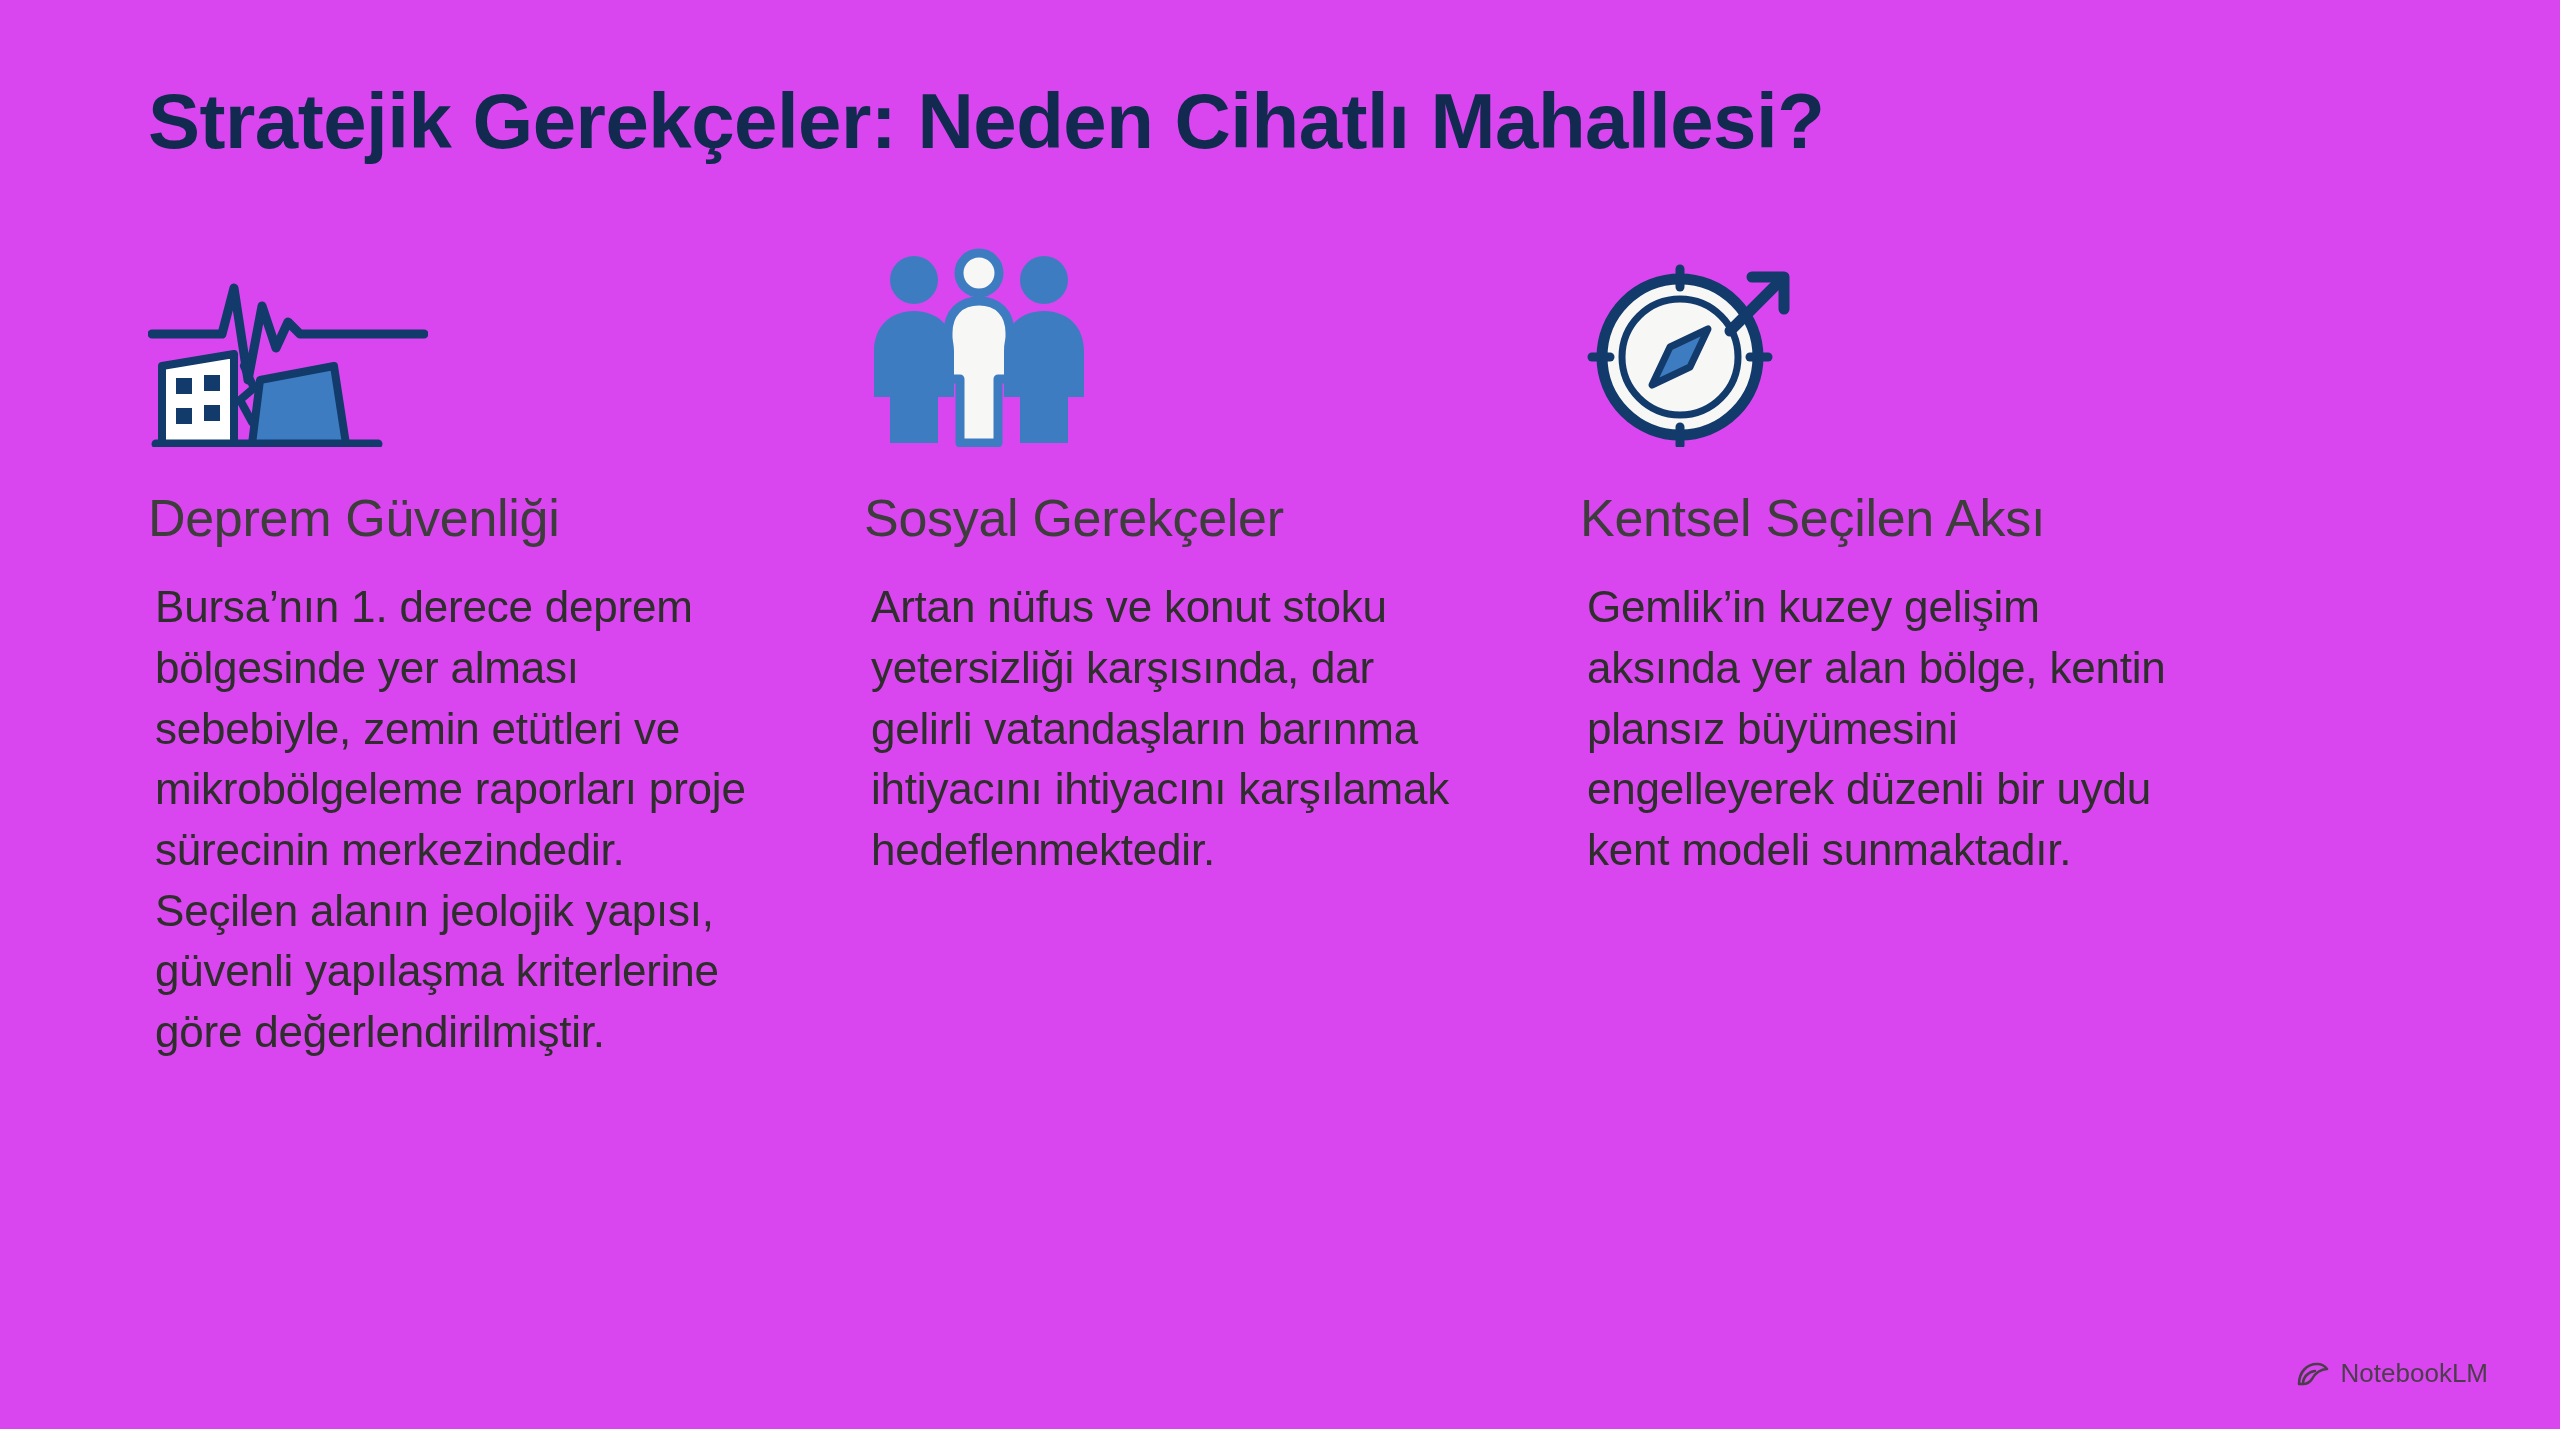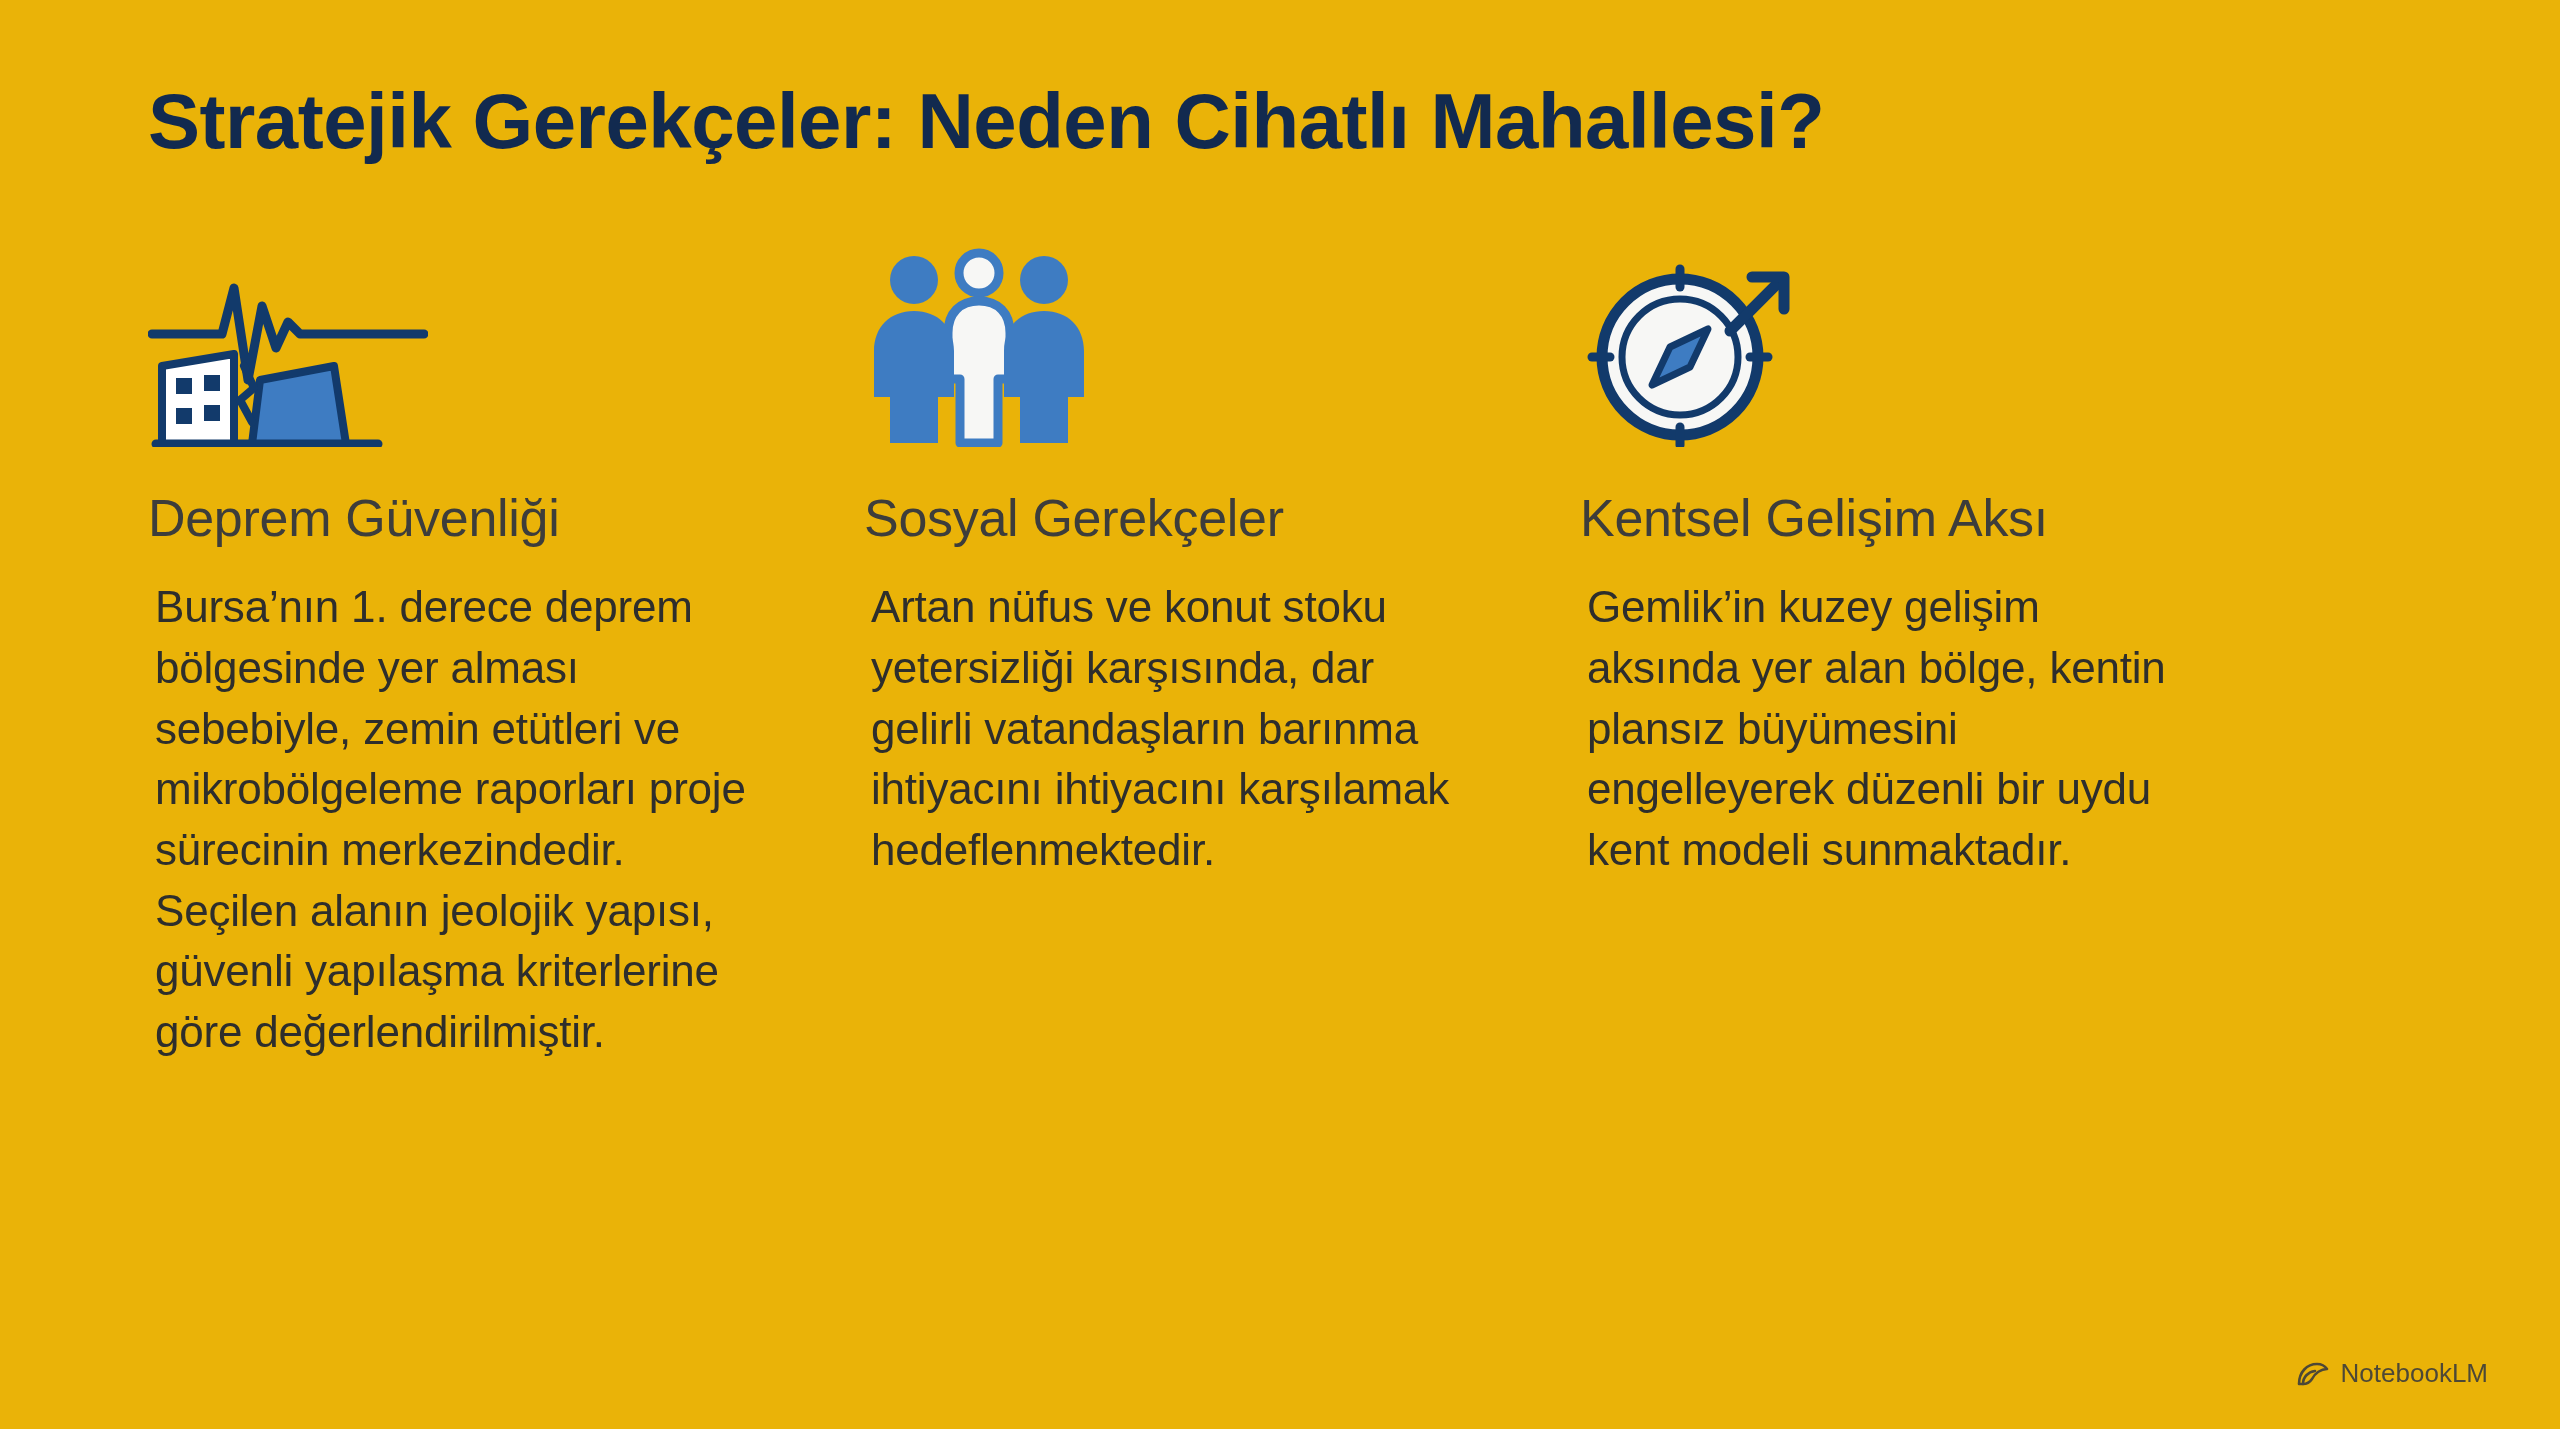--- a/index.html
+++ b/index.html
@@ -12,21 +12,21 @@
     background: #f7f7f5;
     font-family: "Liberation Sans", sans-serif;
     overflow: hidden;
   }
   .slide {
     position: relative;
     width: 2560px;
     height: 1429px;
     box-sizing: border-box;
     padding: 78px 140px 9px 148px;
-    background: #eab308;
+    background: #d946ef;
   }
   .slide-title {
     font-size: 78px;
     line-height: 1.12;
     font-weight: 700;
     color: #122a4f;
     letter-spacing: -0.5px;
     max-width: 1700px;
     margin: 0 0 82px 0;
   }
@@ -139,21 +139,21 @@
           <line x1="100" y1="180" x2="100" y2="198" stroke="#123a6b" stroke-width="9" stroke-linecap="round"></line>
           <line x1="12" y1="110" x2="30" y2="110" stroke="#123a6b" stroke-width="9" stroke-linecap="round"></line>
           <line x1="170" y1="110" x2="188" y2="110" stroke="#123a6b" stroke-width="9" stroke-linecap="round"></line>
 
           <path d="M128,82 L110,120 L72,138 L90,100 Z" fill="#3e7cc2" stroke="#123a6b" stroke-width="7" stroke-linejoin="round"></path>
 
           <path d="M150,84 L200,34" fill="none" stroke="#123a6b" stroke-width="11" stroke-linecap="round"></path>
           <path d="M172,30 L204,30 L204,62" fill="none" stroke="#123a6b" stroke-width="11" stroke-linecap="round" stroke-linejoin="round"></path>
         </svg>
       </div>
-      <h2 class="col-title">Kentsel Gelişim Aksı</h2>
+      <h2 class="col-title">Kentsel Seçilen Aksı</h2>
       <p class="col-body">Gemlik’in kuzey gelişim aksında yer alan bölge, kentin plansız büyümesini engelleyerek düzenli bir uydu kent modeli sunmaktadır.</p>
     </div>
 
   </div>
 
   <div class="footer-brand">
     <span>
       <svg width="34" height="28" viewBox="0 0 34 28" aria-hidden="true">
         <path d="M4,24 C4,12 12,4 22,4 C26,4 30,6 32,9 C26,9 20,13 17,19 C15,22 12,24 8,24 Z" fill="none" stroke="#3d3d3b" stroke-width="2.6" stroke-linejoin="round" stroke-linecap="round"></path>
         <path d="M8,24 C8,17 13,12 20,11" fill="none" stroke="#3d3d3b" stroke-width="2.6" stroke-linecap="round"></path>

